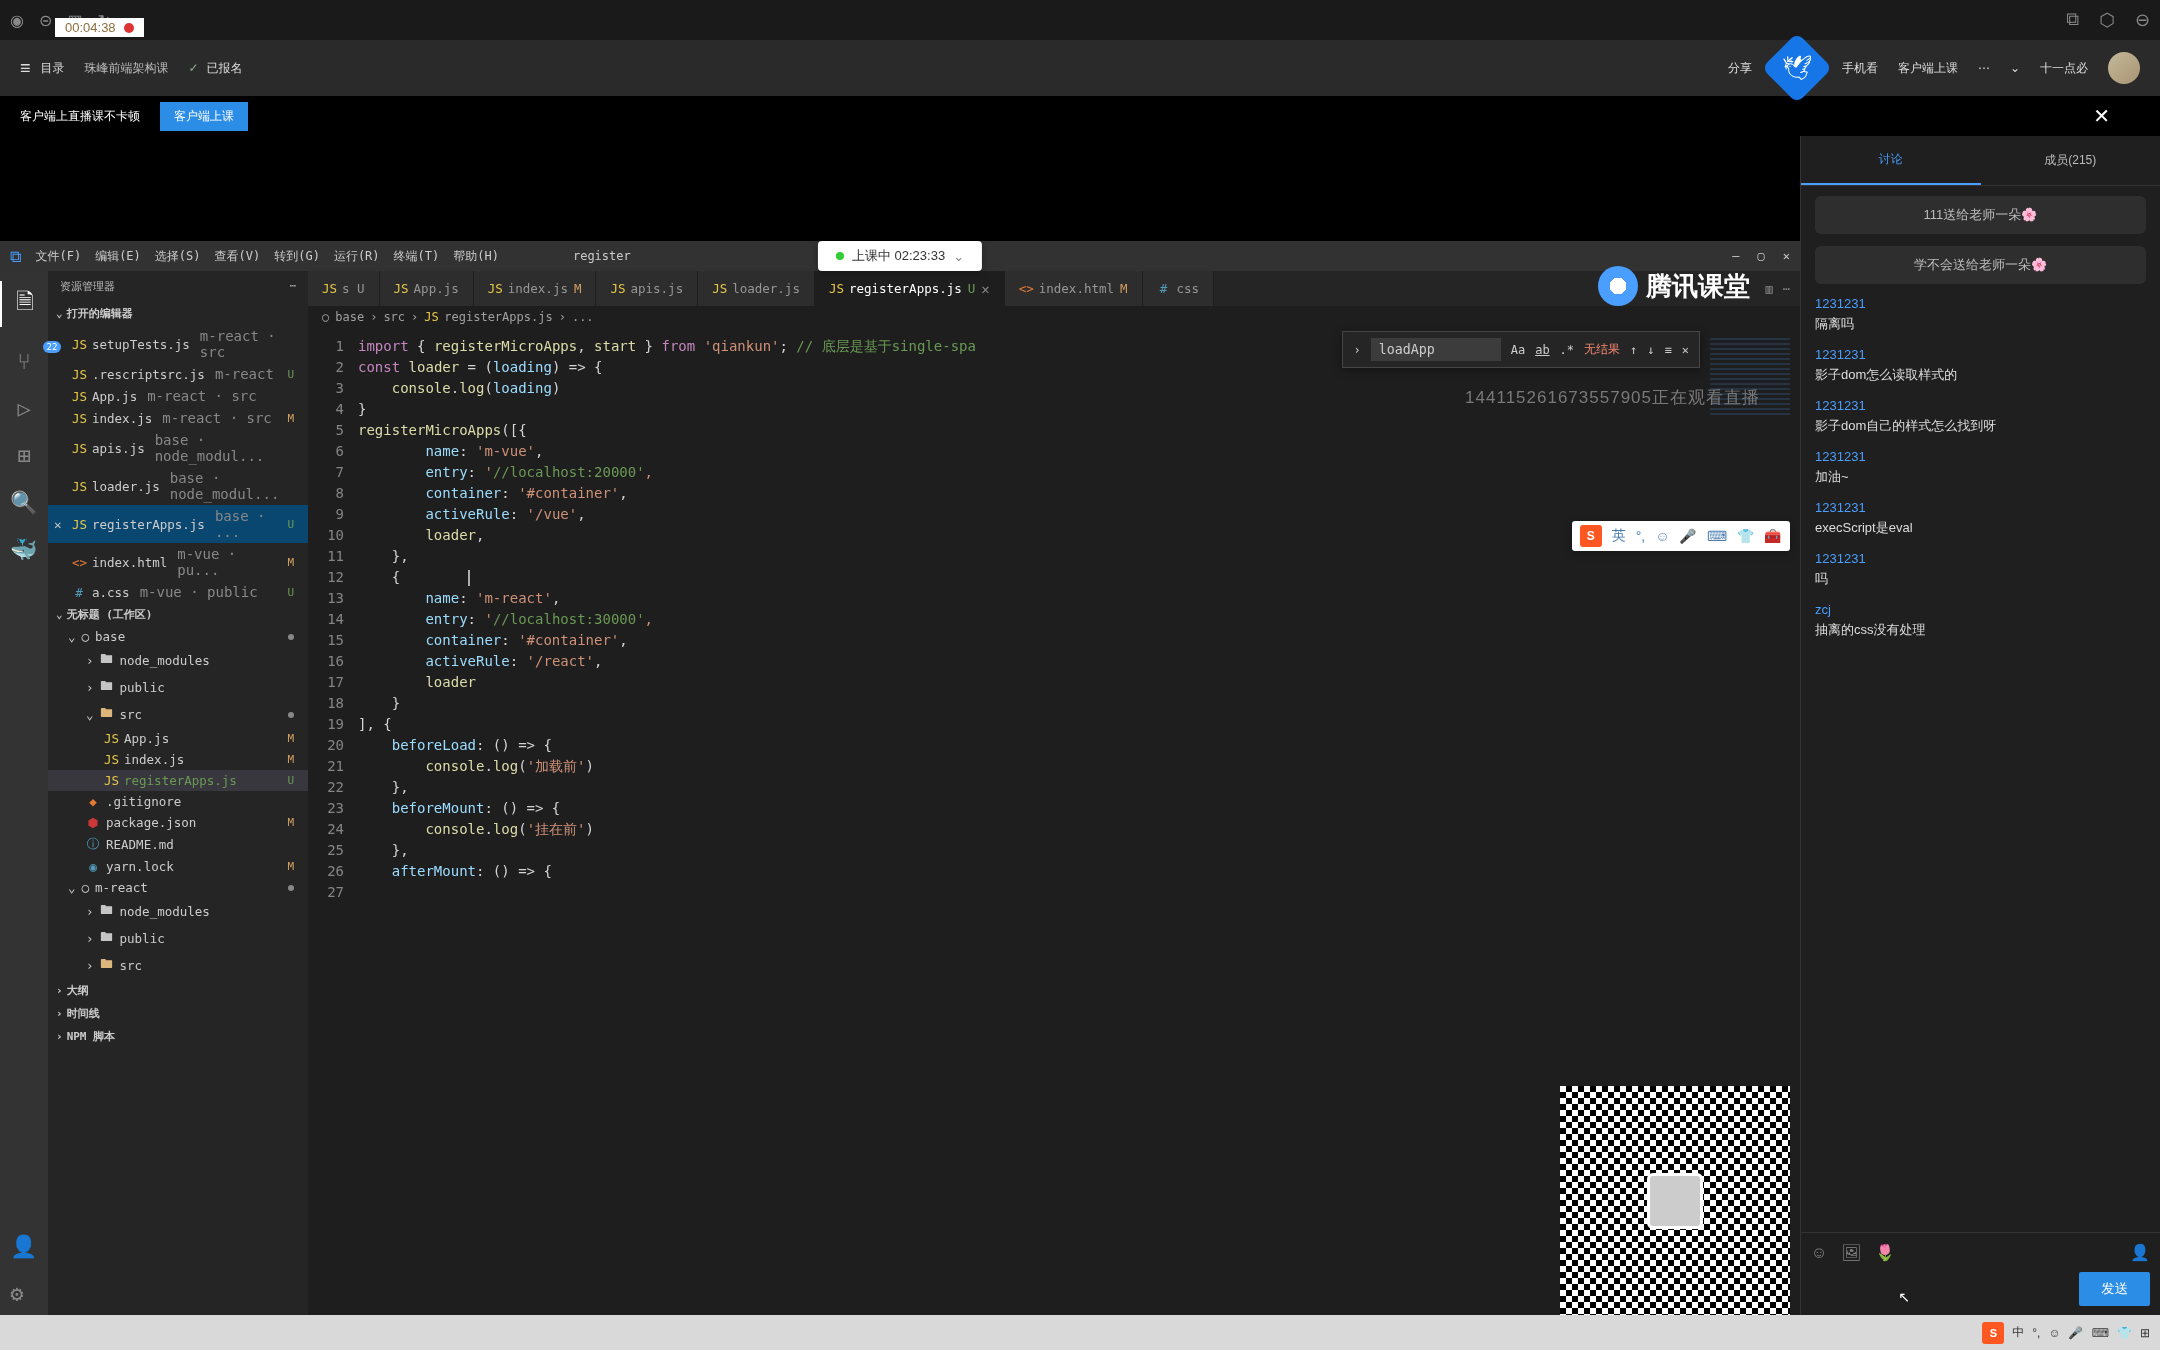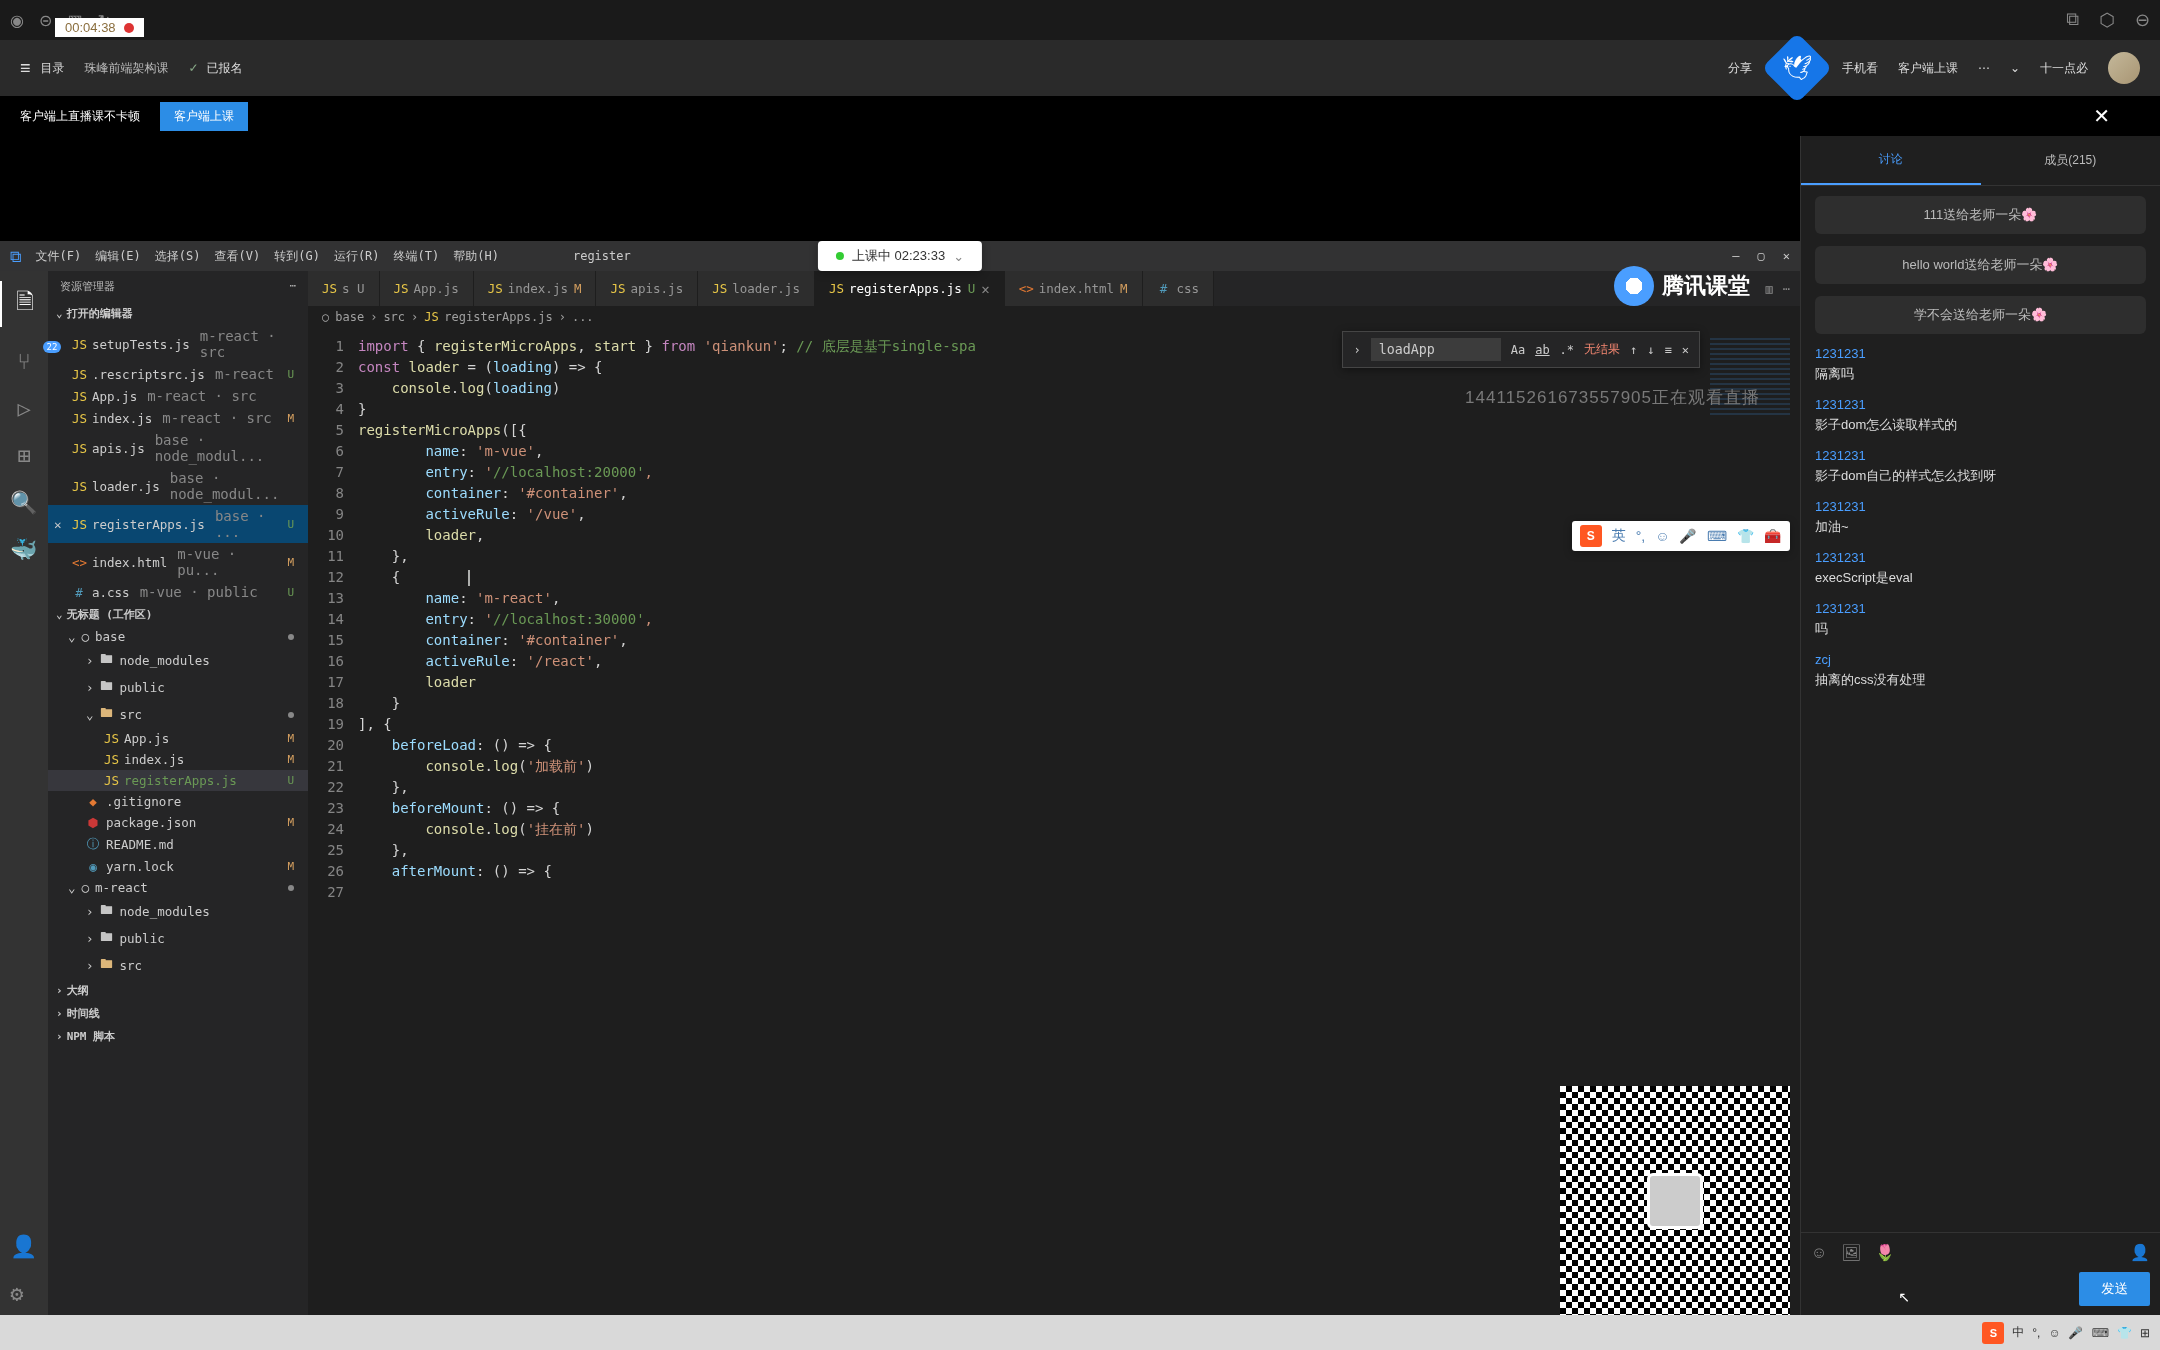--- a/index.html
+++ b/index.html
@@ -107,21 +107,21 @@
 .cursor-caret { display: inline-block; width: 2px; height: 16px; background: #aeafad; vertical-align: middle; }
 
 .vs-minimap { width: 100px; background: #1e1e1e; position: relative; }
 .minimap-preview { position: absolute; top: 10px; left: 10px; right: 10px; height: 80px; background: repeating-linear-gradient(#2a4a6a, #2a4a6a 2px, transparent 2px, transparent 5px); opacity: 0.5; }
 
 
 .timer-pill { position: absolute; top: 105px; left: 50%; transform: translateX(-50%); background: #fff; color: #333; padding: 6px 18px; border-radius: 4px; font-size: 13px; display: flex; align-items: center; gap: 8px; box-shadow: 0 2px 8px rgba(0,0,0,.3); z-index: 50; }
 .timer-pill .green-dot { width: 8px; height: 8px; background: #3c3; border-radius: 50%; }
 .timer-pill .chev { color: #888; }
 
-.tencent-logo { position: absolute; top: 130px; right: 50px; display: flex; align-items: center; gap: 8px; color: #fff; font-size: 22px; font-weight: bold; z-index: 40; }
+.tencent-logo { position: absolute; top: 130px; right: 50px; display: flex; align-items: center; gap: 8px; color: #fff; font-size: 26px; font-weight: bold; z-index: 40; }
 .tencent-logo .penguin { width: 40px; height: 40px; background: radial-gradient(circle, #fff 30%, #4a9eff 30%); border-radius: 50%; }
 
 .watermark { position: absolute; top: 250px; right: 40px; color: #797979; font-size: 17px; z-index: 30; letter-spacing: 1px; }
 
 .ime-toolbar { position: absolute; top: 385px; right: 10px; background: #fff; border-radius: 3px; padding: 4px 8px; display: flex; align-items: center; gap: 10px; z-index: 40; box-shadow: 0 2px 8px rgba(0,0,0,.3); }
 .ime-toolbar .sogou { background: #ff5722; color: #fff; width: 22px; height: 22px; border-radius: 3px; display: flex; align-items: center; justify-content: center; font-weight: bold; }
 .ime-toolbar span { color: #4a7cb0; font-size: 14px; }
 
 .qrcode { position: absolute; bottom: 0; right: 10px; width: 230px; height: 230px; background: #fff; z-index: 35; 
   background-image: 
@@ -479,21 +479,20 @@
     <div class="qrcode"></div>
   </div>
 
   <div class="side-panel">
     <div class="side-tabs">
       <div class="side-tab active">讨论</div>
       <div class="side-tab">成员(215)</div>
     </div>
     <div class="chat-list" id="chat-list">
         <div class="gift-msg">111送给老师一朵🌸</div>
-        <div class="gift-msg">hello world送给老师一朵🌸</div>
         <div class="gift-msg">学不会送给老师一朵🌸</div>
         <div class="chat-msg">
           <div class="chat-user">1231231</div>
           <div class="chat-text">隔离吗</div>
         </div>
         <div class="chat-msg">
           <div class="chat-user">1231231</div>
           <div class="chat-text">影子dom怎么读取样式的</div>
         </div>
         <div class="chat-msg">

